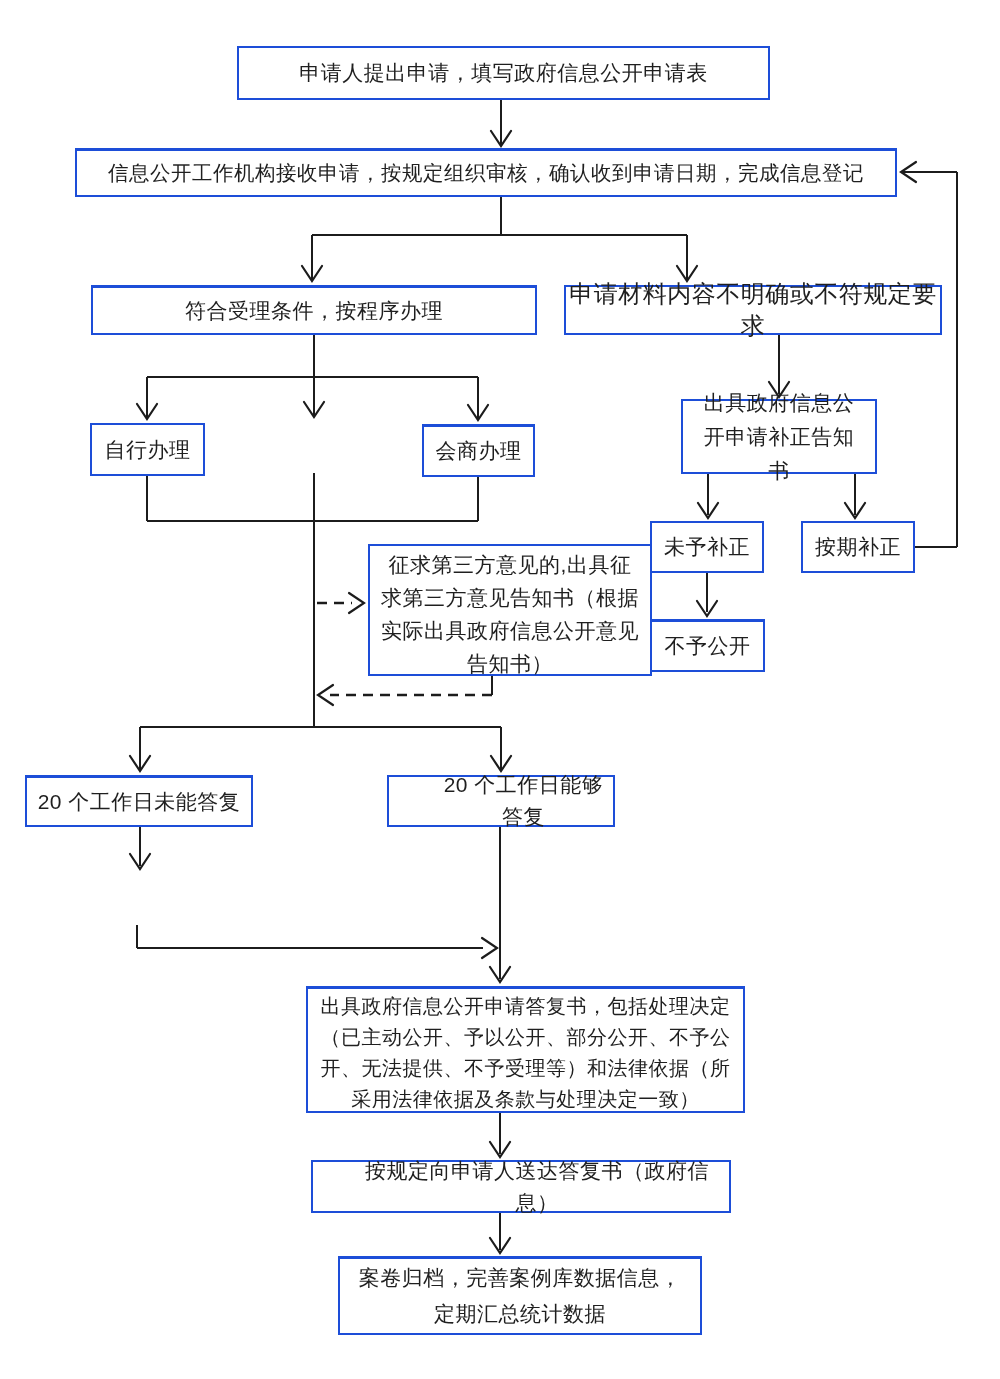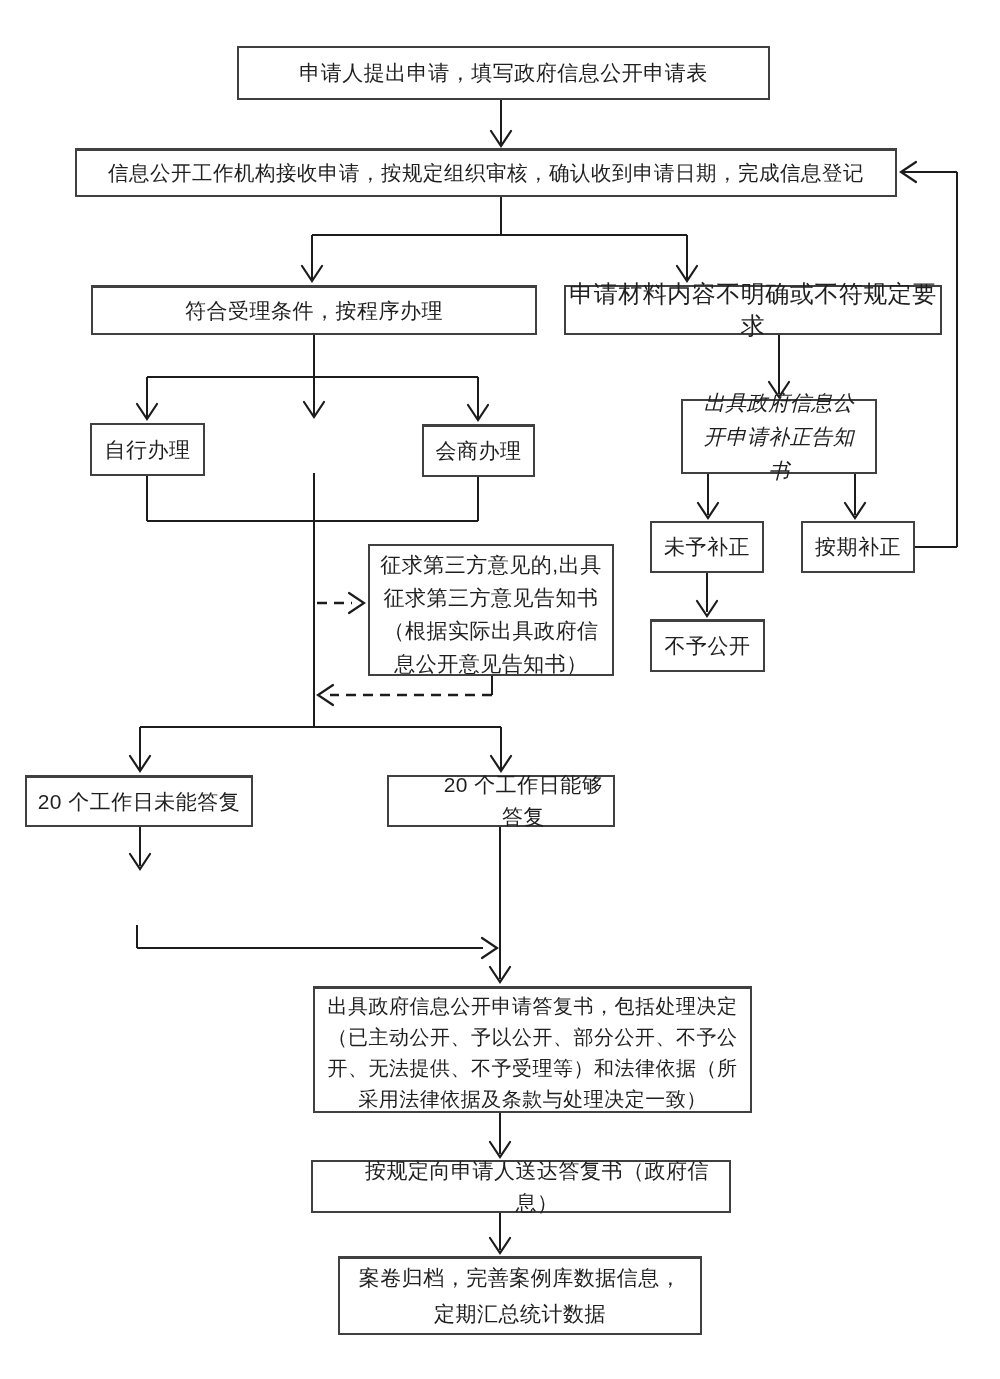--- a/index.html
+++ b/index.html
@@ -7,48 +7,48 @@
     position:relative;
     width:1000px;height:1379px;
     background:#ffffff;
     font-family:"Liberation Sans", sans-serif;
     color:#1f1f1f;
   }
   #connectors{position:absolute;left:0;top:0;width:1000px;height:1379px;}
   .node{
     position:absolute;
     box-sizing:border-box;
-    border:2px solid #404040;
+    border:2px solid #1d4ed8;
     background:#ffffff;
     display:flex;
     align-items:center;
     justify-content:center;
     text-align:center;
     font-size:21px;
     line-height:32px;
     letter-spacing:0.5px;
   }
   .node.tb{border-top-width:3px;}
   
   #n-apply      {left:237px;top:46px;  width:533px;height:54px;}
   #n-receive    {left:75px; top:148px; width:822px;height:49px;font-size:20.5px;}
   #n-qualified  {left:91px; top:285px; width:446px;height:50px;}
   #n-unclear    {left:564px;top:285px; width:378px;height:50px;font-size:24px;}
   #n-self       {left:90px; top:423px; width:115px;height:53px;}
   #n-collab     {left:261px;top:421px; width:114px;height:52px;}
   #n-consult    {left:422px;top:424px; width:113px;height:53px;}
-  #n-supplement {left:681px;top:399px; width:196px;height:75px;line-height:34px;padding:0 14px;font-style:italic;}
+  #n-supplement {left:681px;top:399px; width:196px;height:75px;line-height:34px;padding:0 14px;}
   #n-notsup     {left:650px;top:521px; width:114px;height:52px;}
   #n-ontime     {left:801px;top:521px; width:114px;height:52px;}
   #n-abandon    {left:650px;top:619px; width:115px;height:53px;}
-  #n-thirdparty {left:368px;top:544px; width:246px;height:132px;line-height:33px;padding:0 10px;display:block;padding-top:2px;}
+  #n-thirdparty {left:368px;top:544px; width:284px;height:132px;line-height:33px;padding:0 10px;display:block;padding-top:2px;}
   #n-cannot20   {left:25px; top:775px; width:228px;height:52px;}
   #n-can20      {left:387px;top:775px; width:228px;height:52px;padding-left:45px;}
   #n-delay      {left:21px; top:873px; width:229px;height:52px;}
-  #n-reply      {left:306px;top:986px; width:439px;height:127px;font-size:20px;line-height:31px;padding:0 9px;display:block;padding-top:2px;margin-left:7px;}
+  #n-reply      {left:306px;top:986px; width:439px;height:127px;font-size:20px;line-height:31px;padding:0 9px;display:block;padding-top:2px;}
   #n-deliver    {left:311px;top:1160px;width:420px;height:53px;padding-left:32px;}
   #n-archive    {left:338px;top:1256px;width:364px;height:79px;line-height:36px;padding:0 12px;}
   .stroke{fill:none;stroke:#1c1c1c;stroke-width:2px;}
   .stroke-dash{fill:none;stroke:#1c1c1c;stroke-width:2.4px;stroke-dasharray:10 7;}
   .head{fill:none;stroke:#1c1c1c;stroke-width:2.2px;stroke-linecap:round;}
 </style>
 </head>
 <body>
 
 <div id="canvas">

